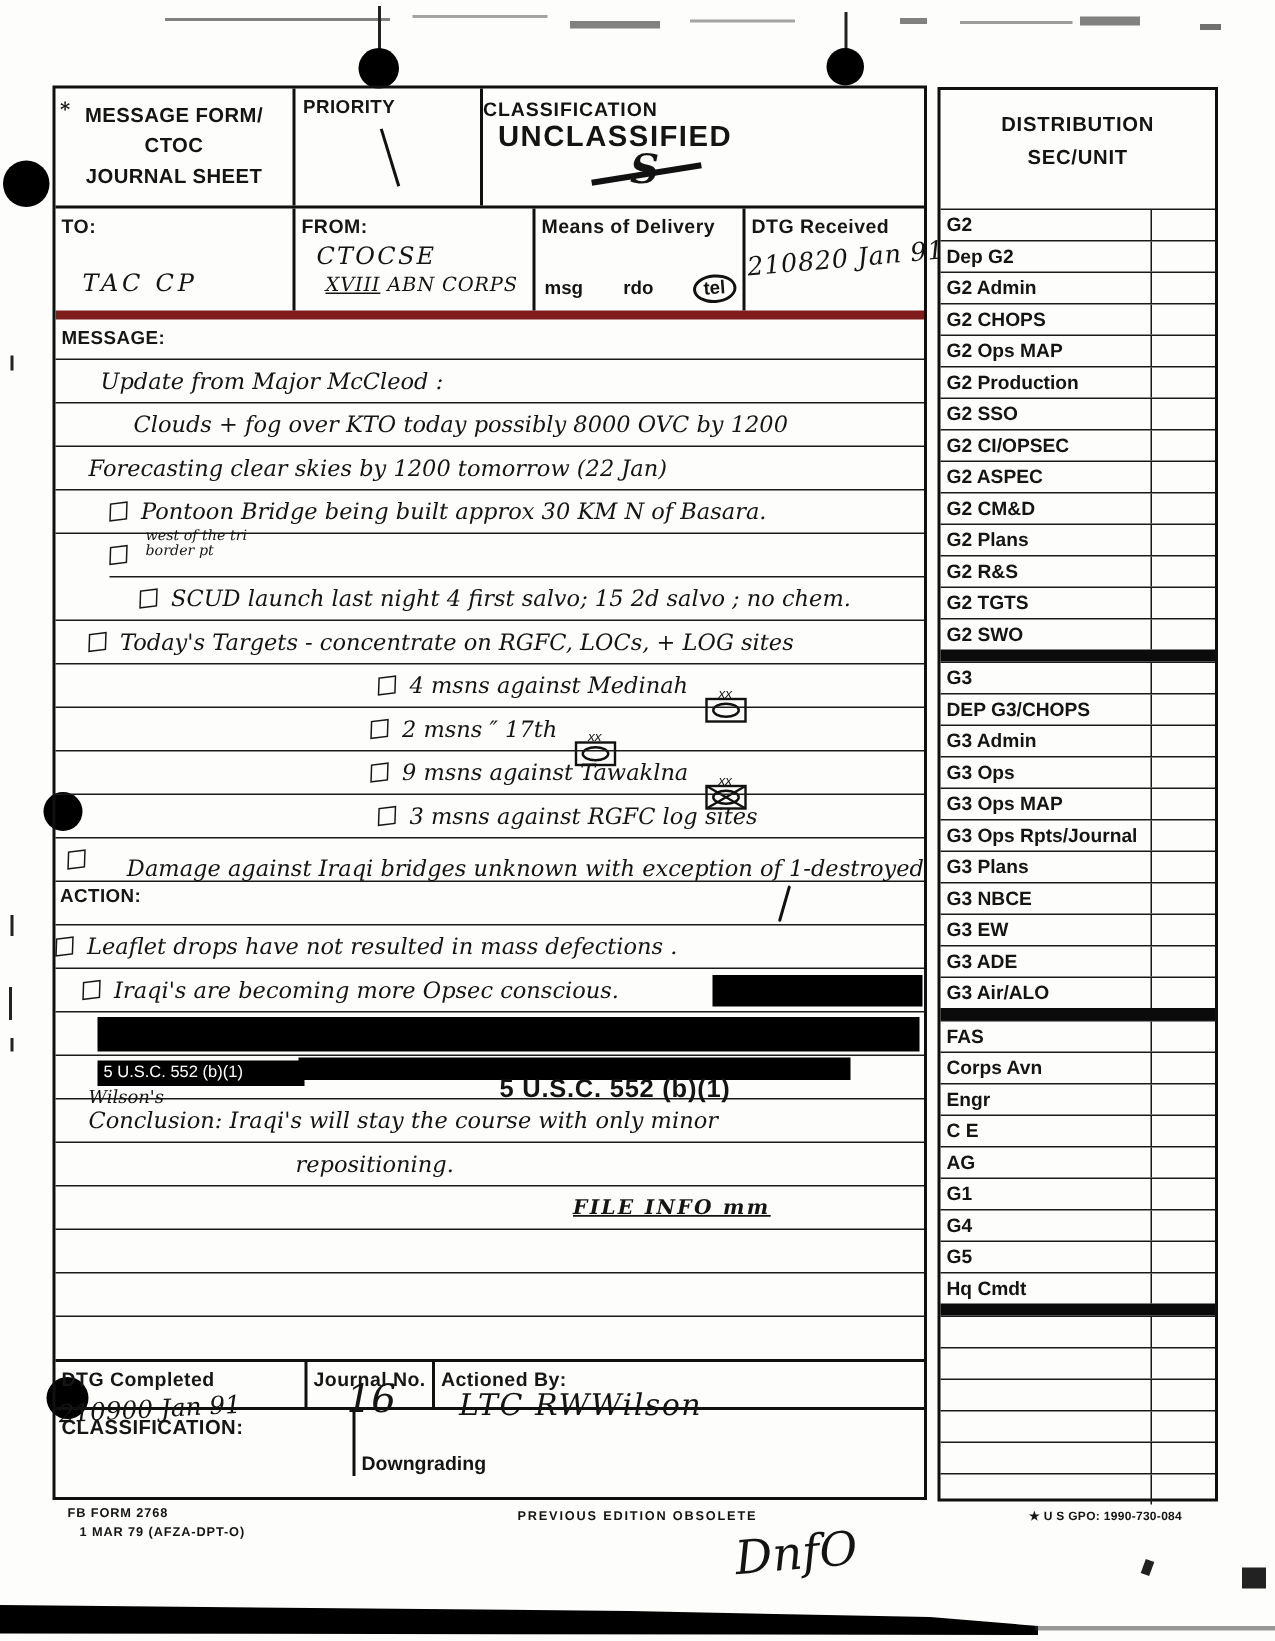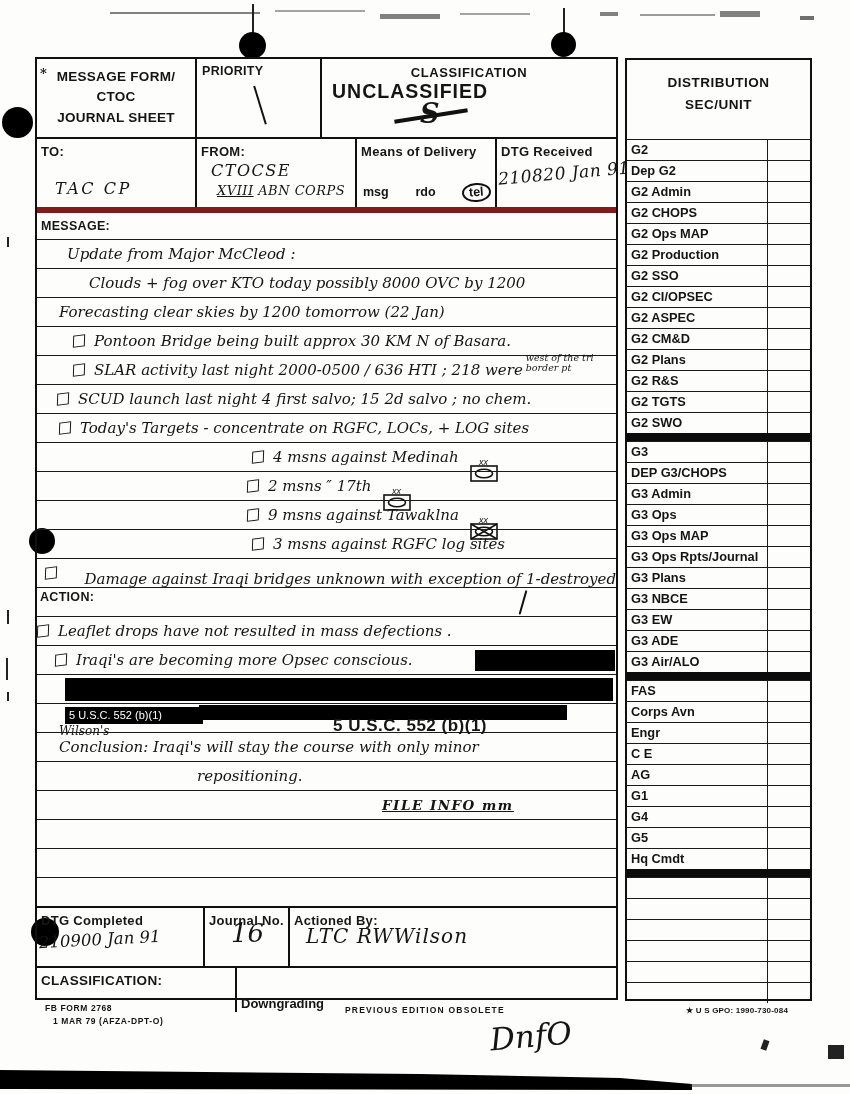--- a/index.html
+++ b/index.html
@@ -13,21 +13,21 @@
   
   .mform{left:35px;top:57px;width:583px;height:943px;border:2.2px solid #101010;background:transparent;}
   .hdr{display:flex;height:78px;box-sizing:border-box;}
   .hc{box-sizing:border-box;position:relative;}
   .hc1{width:160px;border-right:2px solid #101010;text-align:center;padding-top:8px;
        font-weight:700;font-size:13.5px;line-height:1.5;letter-spacing:.3px;}
   .hc2{width:125px;border-right:2px solid #101010;padding-left:32px;}
   .hc2 .plabel{position:absolute;left:5px;top:5px;}
   .pslash{position:absolute;left:62px;top:26px;width:2.4px;height:40px;background:#111;transform:rotate(-17deg);}
   .hc3{flex:1;}
-  .clab{text-align:center;font-weight:700;font-size:13px;letter-spacing:.6px;padding-top:6px;}
+  .clab{font-weight:700;font-size:13px;letter-spacing:.6px;padding-top:6px;}
   .unclass{position:absolute;left:10px;top:21px;font-weight:700;font-size:19.5px;letter-spacing:1px;}
   .crossed{position:absolute;left:72px;top:41px;width:72px;height:30px;}
   .crossed .s{font-family:"DejaVu Serif",serif;font-style:italic;font-weight:700;font-size:27px;position:absolute;left:26px;top:-2px;}
   .crossed .strike{position:absolute;left:0;top:14px;width:74px;height:4px;background:#111;transform:rotate(-9deg);}
   .routing{display:flex;height:70px;border-top:2px solid #101010;box-sizing:border-box;}
   .rc{box-sizing:border-box;position:relative;padding:3px 4px;}
   .rc .plabel{font-size:13px;}
   .rc1{width:160px;border-right:2px solid #101010;}
   .rc2{width:160px;border-right:2px solid #101010;}
   .rc3{width:140px;border-right:2px solid #101010;}
@@ -52,21 +52,21 @@
   .penstroke{position:absolute;right:92px;top:2px;width:2.4px;height:25px;background:#111;transform:rotate(16deg);border-radius:2px;}
   .redright{margin-left:auto;margin-right:1px;width:140px;height:21px;background:#000;}
   .fullbar{margin-left:28px;margin-right:3px;flex:1;height:23px;background:#000;}
   .stampL{position:absolute;left:28px;top:3px;width:134px;height:17px;background:#000;color:#fff;
           font-size:11px;line-height:17px;padding-left:4px;}
   .stampBar{position:absolute;left:162px;top:1px;width:368px;height:15px;background:#000;}
   .stampC{position:absolute;left:296px;top:12px;font-weight:700;font-size:17px;letter-spacing:.5px;z-index:3;}
   .abv{position:absolute;top:-9px;font-family:"DejaVu Serif",serif;font-style:italic;font-size:12px;z-index:2;}
   .file-info .hw{font-weight:700;font-size:13.5px;text-decoration:underline;letter-spacing:1.5px;}
   
-  .brow1{height:60px;border-top:2.2px solid #101010;display:flex;box-sizing:border-box;}
+  .brow1{height:32px;border-top:2.2px solid #101010;display:flex;box-sizing:border-box;}
   .bc{box-sizing:border-box;position:relative;padding:3px 4px;}
   .bc1{width:168px;border-right:2px solid #101010;}
   .bc1 .hw{position:absolute;left:2px;top:22px;font-size:16.5px;transform:rotate(-3deg);}
   .bc2{width:85px;border-right:2px solid #101010;}
   .bc2 .hw{position:absolute;left:26px;top:10px;font-size:26px;}
   .bc3{flex:1;}
   .bc3 .hw{position:absolute;left:16px;top:16px;font-size:20px;letter-spacing:1px;}
   .brow2{height:46px;border-top:2.2px solid #101010;display:flex;box-sizing:border-box;}
   .bca{width:198px;box-sizing:border-box;padding:3px 4px;}
   .bca .plabel{font-size:13.5px;}
@@ -179,24 +179,23 @@
         </div>
         <div class="mrow" style="padding-left: 22px;">
           <span class="hw">Forecasting clear skies by 1200 tomorrow (22 Jan)</span>
         </div>
         <div class="mrow" style="padding-left: 36px;">
           <span class="cb"></span>
           <span class="hw">Pontoon Bridge being built approx 30 KM  N of Basara.</span>
         </div>
         <div class="mrow" style="padding-left: 36px;">
           <span class="cb"></span>
-          <span class="hw">SLAR activity last night 2000-0500 / 636 HTI ; 218 were</span>
           <span class="sup">west of the tri border pt</span>
         </div>
-        <div class="mrow" style="padding-left: 20px;">
+        <div class="mrow" style="padding-left: 20px; margin-left: 36px;">
           <span class="cb"></span>
           <span class="hw">SCUD launch last night  4 first salvo; 15 2d salvo ; no chem.</span>
         </div>
         <div class="mrow" style="padding-left: 22px;">
           <span class="cb"></span>
           <span class="hw">Today's Targets - concentrate on RGFC, LOCs, + LOG sites</span>
         </div>
         <div class="mrow" style="padding-left: 215px;">
           <span class="cb"></span>
           <span class="hw">4 msns against Medinah</span>

